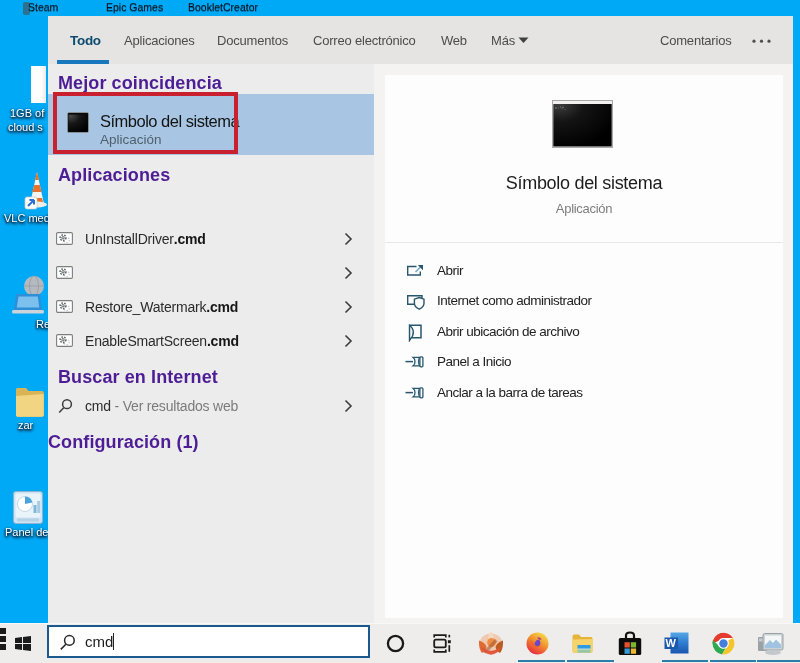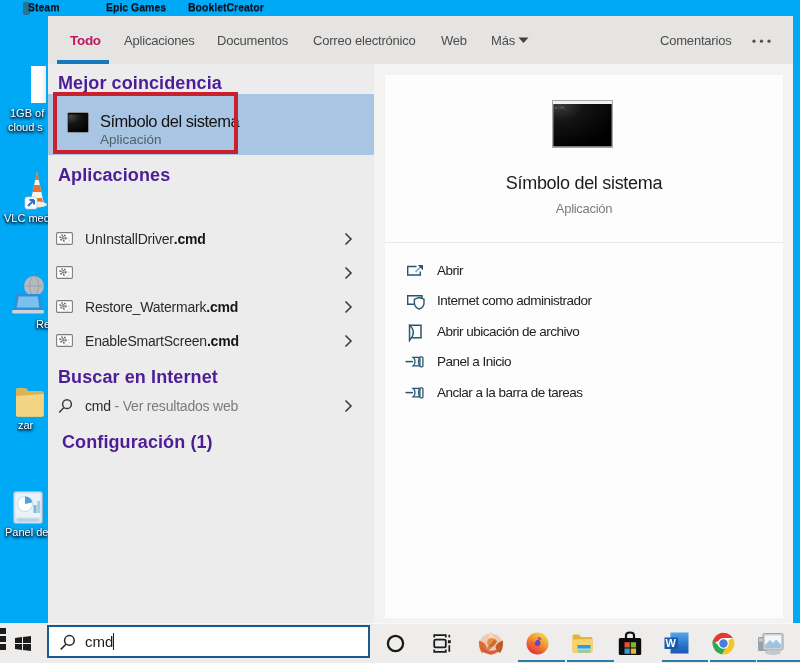--- a/index.html
+++ b/index.html
@@ -1,24 +1,24 @@
 <!DOCTYPE html>
 <html><head><meta charset="utf-8">
 <style>
 *{margin:0;padding:0;box-sizing:border-box}
 html,body{width:800px;height:663px;overflow:hidden}
 body{font-family:"Liberation Sans",sans-serif;background:#00a9f5;position:relative}
 .abs{position:absolute}
 .dsklbl{position:absolute;color:#fff;font-size:11px;text-shadow:0 1px 3px rgba(0,15,35,.95),1px 2px 3px rgba(0,15,35,.7),-1px 1px 2px rgba(0,15,35,.6);white-space:nowrap}
-.toplbl{position:absolute;top:1px;color:#07111c;font-size:10.5px;font-weight:bold;white-space:nowrap;text-shadow:0 1px 0 rgba(10,40,70,.5)}
+.toplbl{position:absolute;top:1px;color:#07111c;font-size:10.5px;font-weight:normal;white-space:nowrap;text-shadow:0 1px 0 rgba(10,40,70,.5)}
 
 #flyout{position:absolute;left:48px;top:16px;width:745px;height:607px;background:#f4f3f2}
 #tabbar{position:absolute;left:0;top:0;width:745px;height:48px;background:#e5e4e3}
 .tab{position:absolute;top:0;height:48px;line-height:50px;font-size:13px;color:#4c4c4c;white-space:nowrap;letter-spacing:-0.2px}
-#tab-todo{font-weight:bold;color:#be185d;font-size:13.5px;letter-spacing:-0.3px}
+#tab-todo{font-weight:bold;color:#0c4a6e;font-size:13.5px;letter-spacing:-0.3px}
 #todoline{position:absolute;left:9px;top:44px;width:52px;height:4px;background:#1878be}
 #leftpanel{position:absolute;left:0;top:48px;width:326px;height:559px;background:#ececec}
 #rightcard{position:absolute;left:337px;top:59px;width:398px;height:543px;background:#fdfdfd}
 .sechdr{position:absolute;font-size:18px;font-weight:bold;color:#4c1d95;white-space:nowrap;letter-spacing:0.1px}
 #sel{position:absolute;left:0px;top:30px;width:326px;height:61px;background:#a8c6e3}
 #redbox{position:absolute;left:5px;top:28px;width:185px;height:62px;border:4px solid #c9202f;z-index:5}
 .row{position:absolute;left:0;width:326px;height:34px}
 .rowtxt{position:absolute;left:37px;top:0;height:34px;line-height:34px;font-size:14px;color:#2b2b2b;white-space:nowrap;letter-spacing:-0.2px}
 .rowtxt b{color:#161616}
 .chev{position:absolute;left:296px;top:10px}
@@ -167,21 +167,21 @@
     <div class="row" style="top:325px">
         <svg class="abs" style="left:9px;top:9px" width="17" height="17" viewBox="0 0 17 17">
           <circle cx="10" cy="6.2" r="4.4" fill="none" stroke="#3b3b3b" stroke-width="1.5"></circle>
           <line x1="6.7" y1="9.8" x2="2.2" y2="14.6" stroke="#3b3b3b" stroke-width="1.5"></line>
         </svg>
         <span class="rowtxt">cmd <span class="greytxt">- Ver resultados web</span></span>
         <svg class="chev" width="9" height="14">
           <path d="M1.5 1.5 L7 7 L1.5 12.5" fill="none" stroke="#3d3d3d" stroke-width="1.6"></path>
         </svg>
       </div>
-    <span class="sechdr" style="left:14px;top:368px">Configuración (1)</span>
+    <span class="sechdr" style="left:0;top:368px">Configuración (1)</span>
   </div>
   <div id="rightcard">
     <svg class="abs" style="left:167px;top:25px" width="61" height="48" viewBox="0 0 61 48">
   <defs>
           <radialGradient id="scr2" cx="0.1" cy="0" r="1.05">
     <stop offset="0" stop-color="#3f3f3f"></stop>
             <stop offset="0.4" stop-color="#141414"></stop>
             <stop offset="1" stop-color="#000"></stop>
   </radialGradient>
         </defs>

